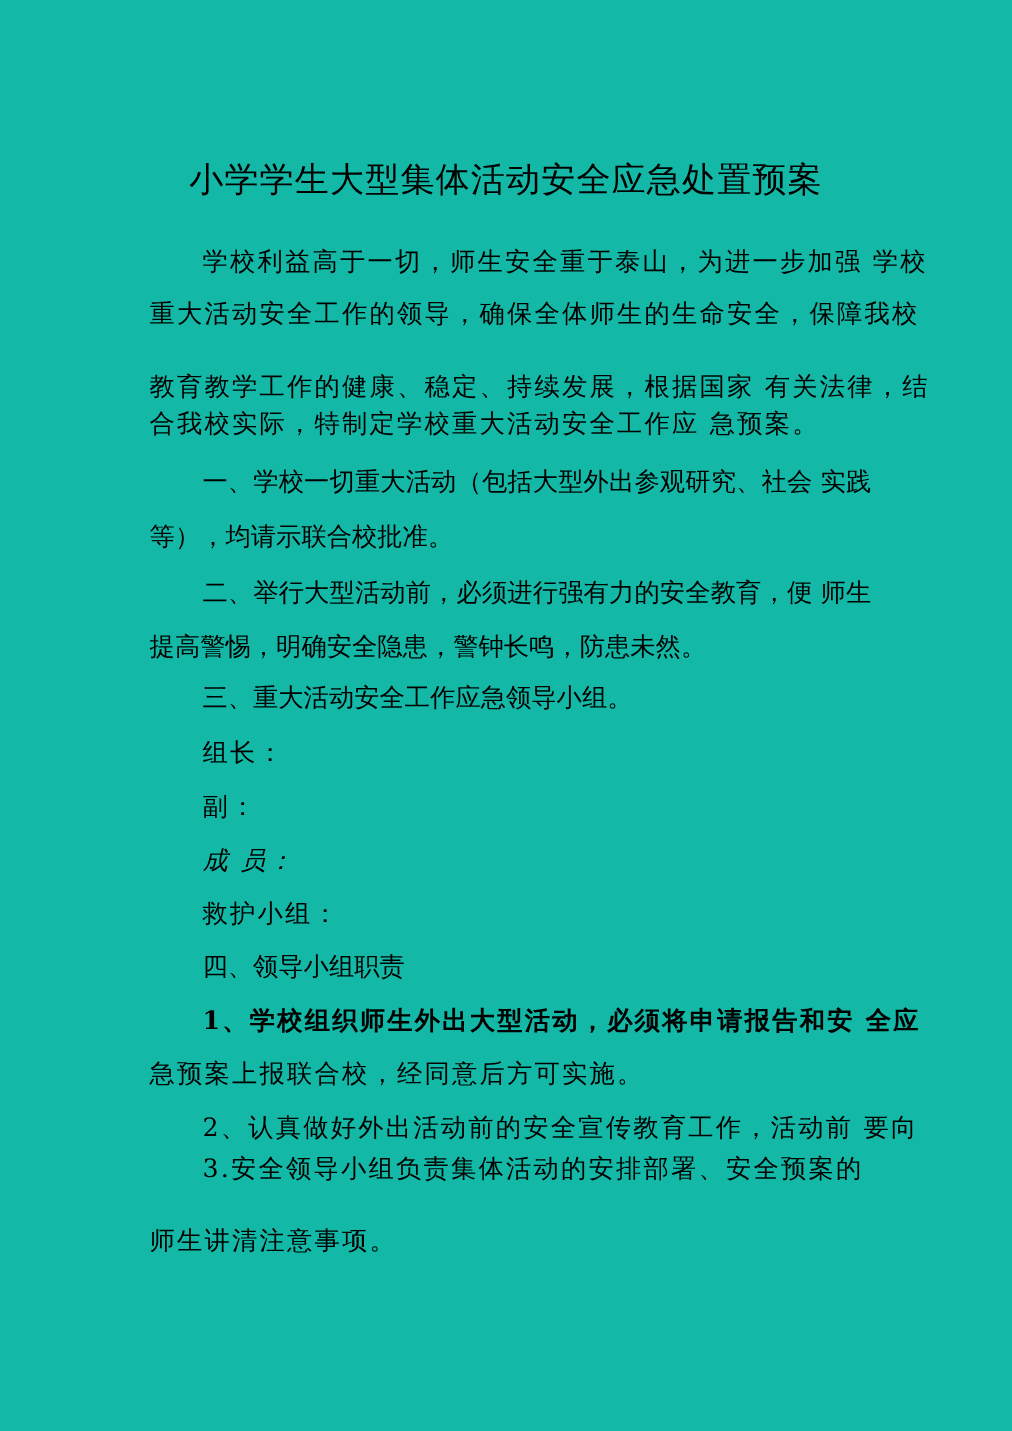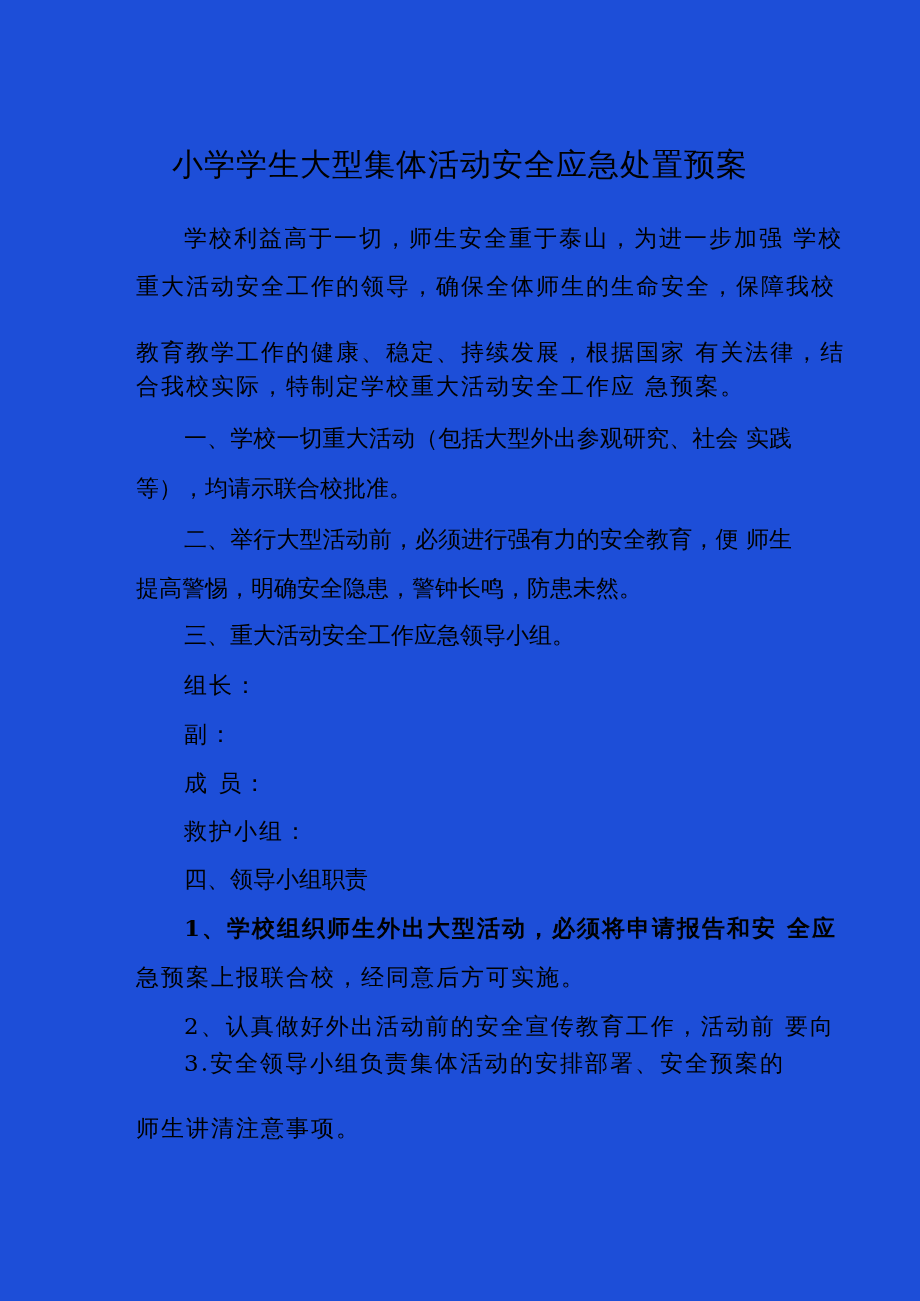--- a/index.html
+++ b/index.html
@@ -12,21 +12,21 @@
       height: 1301px;
       position: relative;
       overflow: hidden;
       color: #000000;
     }
     .page {
       position: absolute;
       left: 0; top: 0;
       width: 920px;
       height: 1301px;
-      background: #1d4ed8;
+      background: #14b8a6;
     }
     .title {
       position: absolute;
       left: 0;
       top: 140px;
       width: 920px;
       text-align: center;
       font-family: "DejaVu Sans", "Liberation Sans", sans-serif;
       font-size: 31px;
       line-height: 48px;
@@ -69,21 +69,21 @@
       <div class="line serif" style="top: 268px;">重大活动安全工作的领导，确保全体师生的生命安全，保障我校</div>
       <div class="line serif" style="top: 334px;">教育教学工作的健康、稳定、持续发展，根据国家 有关法律，结</div>
       <div class="line serif last" style="top: 368px;">合我校实际，特制定学校重大活动安全工作应 急预案。</div>
       <div class="line sans indent" style="top: 420px;">一、学校一切重大活动（包括大型外出参观研究、社会 实践</div>
       <div class="line sans last" style="top: 470px;">等），均请示联合校批准。</div>
       <div class="line sans indent" style="top: 521px;">二、举行大型活动前，必须进行强有力的安全教育，便 师生</div>
       <div class="line sans last" style="top: 570px;">提高警惕，明确安全隐患，警钟长鸣，防患未然。</div>
       <div class="line sans indent last" style="top: 617px;">三、重大活动安全工作应急领导小组。</div>
       <div class="line serif indent last" style="top: 667px;">组长：</div>
       <div class="line serif indent last" style="top: 716px;">副：</div>
-      <div class="line serif indent last" style="top: 765px;">成  员：</div>
+      <div class="line serif indent last" style="top: 765px; font-style: italic;">成  员：</div>
       <div class="line serif indent last" style="top: 813px;">救护小组：</div>
       <div class="line sans indent last" style="top: 861px;">四、领导小组职责</div>
       <div class="line serif indent" style="top: 910px; font-weight: bold;">1、学校组织师生外出大型活动，必须将申请报告和安 全应</div>
       <div class="line serif last" style="top: 959px;">急预案上报联合校，经同意后方可实施。</div>
       <div class="line serif indent" style="top: 1008px;">2、认真做好外出活动前的安全宣传教育工作，活动前 要向</div>
       <div class="line serif last" style="top: 1110px;">师生讲清注意事项。</div>
       <div class="line serif indent last" style="top: 1045px;">3.安全领导小组负责集体活动的安排部署、安全预案的</div>
     </div>
 </div>
 

